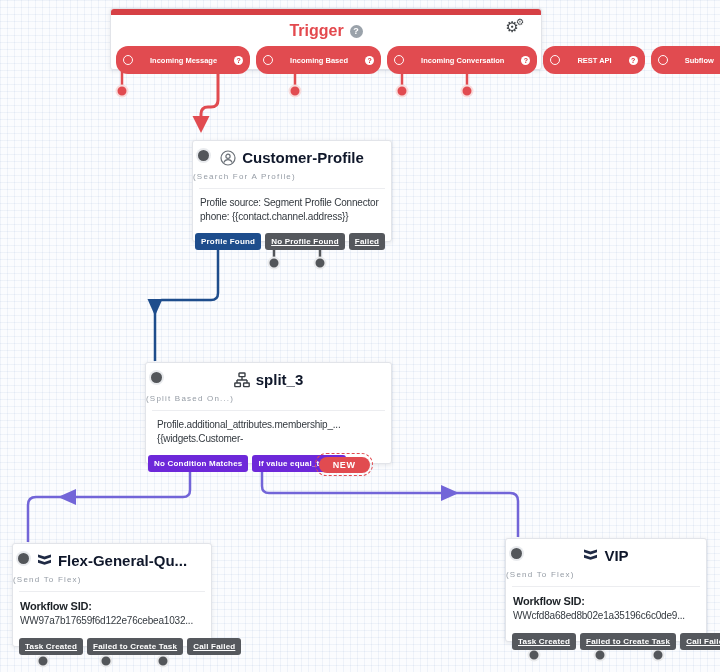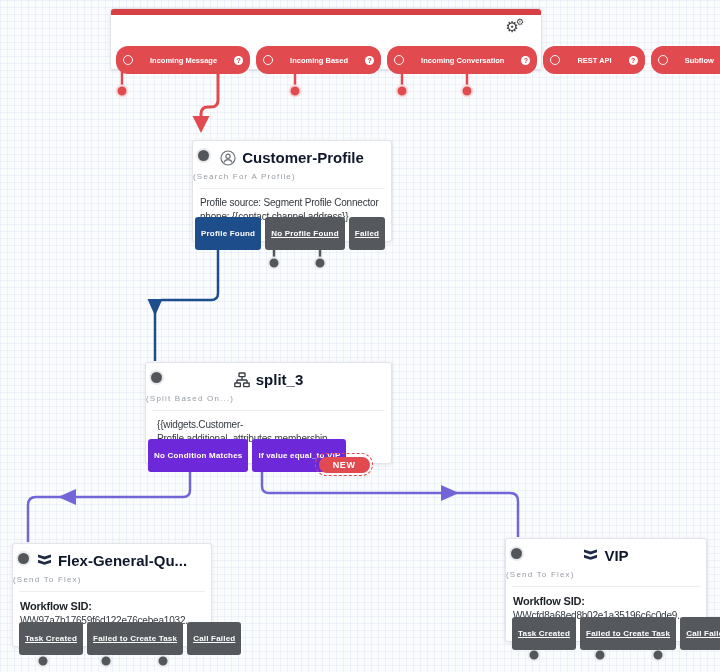--- a/index.html
+++ b/index.html
@@ -31,21 +31,21 @@
     padding:6px 0 7px;
   }
   .divider{border-bottom:1px solid #ecedf0;margin:0 6px;}
   .card-body{padding:7px 7px 0;font-size:10px;color:#343a40;line-height:1.35;letter-spacing:-0.2px;white-space:nowrap;}
   .card-body .b-label{font-weight:bold;font-size:11px;color:#1c2126;}
   .card-body .b-value{font-size:10px;}
 
   .transitions{position:absolute;left:2px;bottom:-9px;display:flex;gap:4px;z-index:3;}
   .transition{
     color:#fff;font-size:8px;font-weight:bold;letter-spacing:0.2px;
-    padding:12px 6px;border-radius:3px;white-space:nowrap;
+    padding:4px 6px;border-radius:3px;white-space:nowrap;
   }
   .t-gray{background:#55585d;text-decoration:underline;}
   .t-blue{background:#1e4d8c;}
   .t-purple{background:#6d28d9;}
 
   
   .trigger-card{left:110px;top:8px;width:430px;height:60px;}
   .trigger-bar{position:absolute;left:0;top:0;right:0;height:6px;background:#d64045;border-radius:3px 3px 0 0;}
   .trigger-title{
     display:flex;align-items:center;justify-content:center;gap:6px;
@@ -152,20 +152,24 @@
     </g>
     <g fill="#53565a" stroke="#e9eaec" stroke-width="2">
       <circle cx="534" cy="655" r="5.5"></circle>
       <circle cx="600" cy="655" r="5.5"></circle>
       <circle cx="658" cy="655" r="5.5"></circle>
     </g>
   </svg>
 
   <div class="card trigger-card">
     <div class="trigger-bar"></div>
+    <div class="trigger-title">
+      <span>Trigger</span>
+      <span class="help-badge">?</span>
+    </div>
     <div class="gears">
       <span class="g-big">⚙</span><span class="g-small">⚙</span>
     </div>
     <div class="pill-row">
       <span class="pill">
         <span class="pill-radio"></span>
         <span>Incoming Message</span>
         <span class="pill-help">?</span>
       </span>
       <span class="pill">
@@ -225,22 +229,22 @@
           <path d="M8 4.6 V8 M3 8 H13 M3 8 V11 M13 8 V11"></path>
           <rect x="0.8" y="11" width="5.6" height="3.6" rx="0.6"></rect>
           <rect x="9.6" y="11" width="5.6" height="3.6" rx="0.6"></rect>
         </svg>
       </span>
       <span>split_3</span>
     </div>
     <div class="card-sub">(Split Based On...)</div>
     <div class="divider"></div>
     <div class="card-body" style="padding-left:11px;">
+      <div>Profile.additional_attributes.membership_...</div>
       <div>{{widgets.Customer-</div>
-      <div>Profile.additional_attributes.membership_...</div>
     </div>
     <div class="transitions">
       <span class="transition t-purple">No Condition Matches</span>
       <span class="transition t-purple">If value equal_to VIP</span>
     </div>
     <div class="new-wrap">
       <div class="new-btn">NEW</div>
     </div>
   </div>
 

